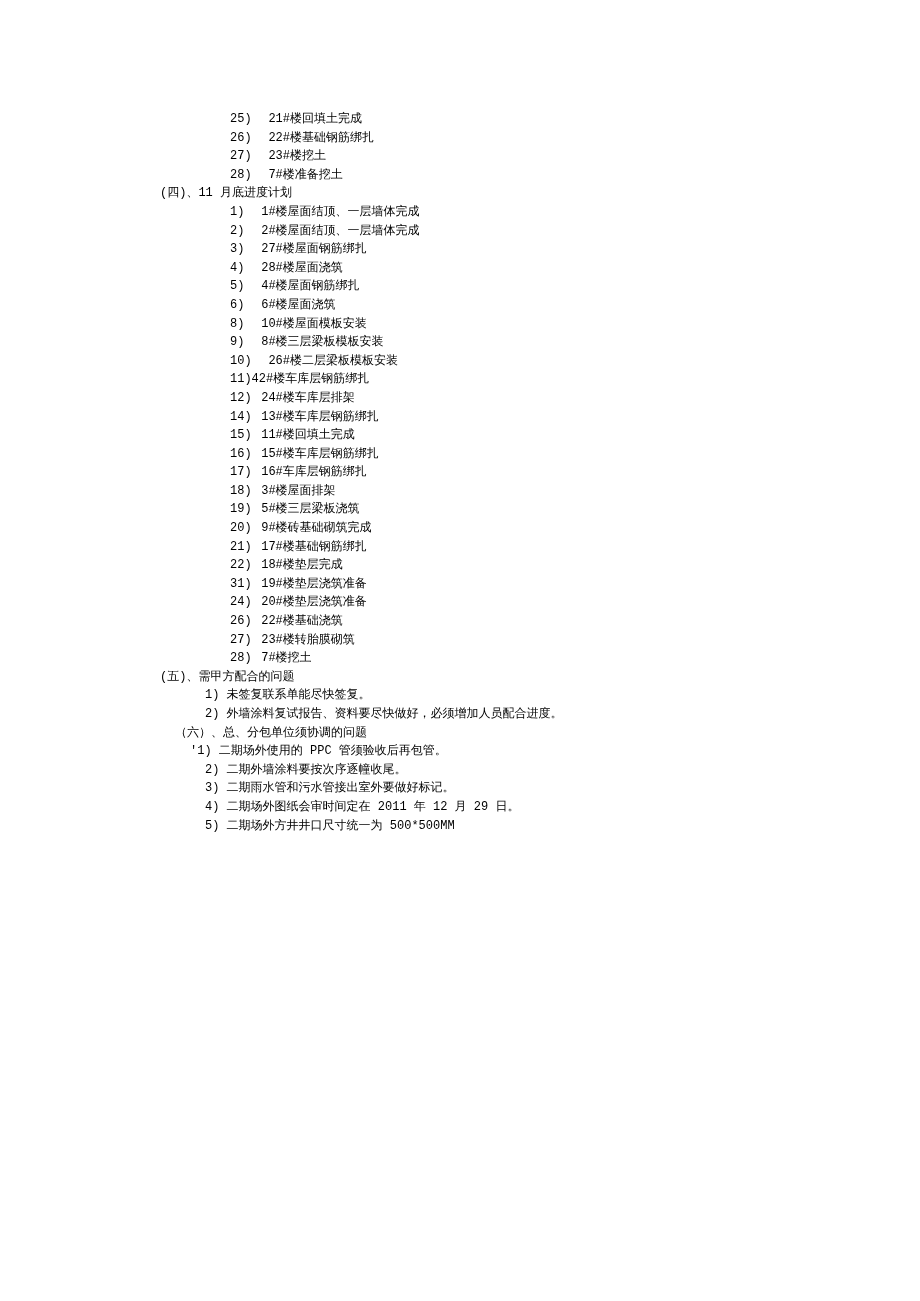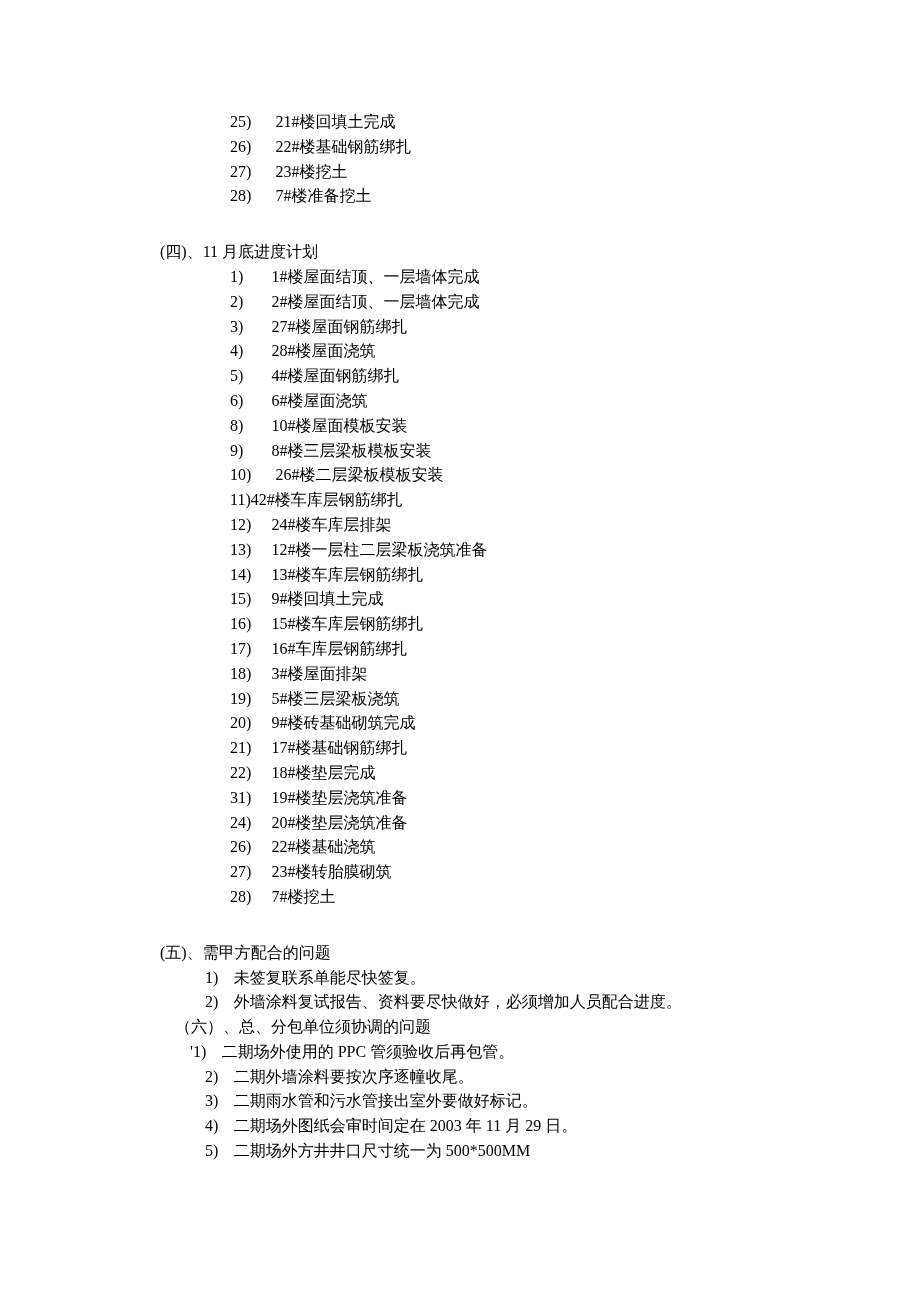--- a/index.html
+++ b/index.html
@@ -5,28 +5,28 @@
   html, body {
     margin: 0;
     padding: 0;
     background: #ffffff;
   }
   .page {
     width: 920px;
     height: 1301px;
     box-sizing: border-box;
     padding: 110px 60px 60px 60px;
-    font-family: Liberation Serif, serif;
-    font-size: 16px;
+    font-family: Liberation Mono, monospace;
+    font-size: 12px;
     color: #000;
     line-height: 1.55;
     position: relative;
   }
   .indent-a { padding-left: 170px; }   
-  .indent-b { padding-left: 100px; margin-top: 31px; }   
+  .indent-b { padding-left: 100px; }   
   .indent-c { padding-left: 145px; }   
   .indent-d { padding-left: 115px; }   
   .indent-e { padding-left: 130px; }   
   .num { display: inline-block; min-width: 2.6em; }
   .num-narrow { display: inline-block; min-width: 1.8em; }
 </style>
 </head>
 <body>
 
 <div class="page">
@@ -56,23 +56,22 @@
   <div class="indent-a"><span class="num">4)</span><span>28#楼屋面浇筑</span></div>
   <div class="indent-a"><span class="num">5)</span><span>4#楼屋面钢筋绑扎</span></div>
   <div class="indent-a"><span class="num">6)</span><span>6#楼屋面浇筑</span></div>
   <div class="indent-a"><span class="num">8)</span><span>10#楼屋面模板安装</span></div>
   <div class="indent-a"><span class="num">9)</span><span>8#楼三层梁板模板安装</span></div>
 
   <div class="indent-a"><span class="num">10)</span>&nbsp;<span>26#楼二层梁板模板安装</span></div>
 
   <div class="indent-a"><span>11)</span><span>42#楼车库层钢筋绑扎</span></div>
   <div class="indent-a"><span class="num">12)</span><span>24#楼车库层排架</span></div>
-  <div class="indent-a"><span class="num">13)</span><span>12#楼一层柱二层梁板浇筑准备</span></div>
   <div class="indent-a"><span class="num">14)</span><span>13#楼车库层钢筋绑扎</span></div>
-  <div class="indent-a"><span class="num">15)</span><span>9#楼回填土完成</span></div>
+  <div class="indent-a"><span class="num">15)</span><span>11#楼回填土完成</span></div>
   <div class="indent-a"><span class="num">16)</span><span>15#楼车库层钢筋绑扎</span></div>
   <div class="indent-a"><span class="num">17)</span><span>16#车库层钢筋绑扎</span></div>
   <div class="indent-a"><span class="num">18)</span><span>3#楼屋面排架</span></div>
   <div class="indent-a"><span class="num">19)</span><span>5#楼三层梁板浇筑</span></div>
   <div class="indent-a"><span class="num">20)</span><span>9#楼砖基础砌筑完成</span></div>
   <div class="indent-a"><span class="num">21)</span><span>17#楼基础钢筋绑扎</span></div>
   <div class="indent-a"><span class="num">22)</span><span>18#楼垫层完成</span></div>
   <div class="indent-a"><span class="num">31)</span><span>19#楼垫层浇筑准备</span></div>
   <div class="indent-a"><span class="num">24)</span><span>20#楼垫层浇筑准备</span></div>
   <div class="indent-a"><span class="num">26)</span><span>22#楼基础浇筑</span></div>
@@ -80,16 +79,16 @@
   <div class="indent-a"><span class="num">28)</span><span>7#楼挖土</span></div>
 
   <div class="indent-b">(五)、需甲方配合的问题</div>
   <div class="indent-c"><span class="num-narrow">1)</span><span>未签复联系单能尽快签复。</span></div>
   <div class="indent-c"><span class="num-narrow">2)</span><span>外墙涂料复试报告、资料要尽快做好，必须增加人员配合进度。</span></div>
 
   <div class="indent-d">（六）、总、分包单位须协调的问题</div>
   <div class="indent-e"><span>'</span><span class="num-narrow">1)</span><span>二期场外使用的 PPC 管须验收后再包管。</span></div>
   <div class="indent-c"><span class="num-narrow">2)</span><span>二期外墙涂料要按次序逐幢收尾。</span></div>
   <div class="indent-c"><span class="num-narrow">3)</span><span>二期雨水管和污水管接出室外要做好标记。</span></div>
-  <div class="indent-c"><span class="num-narrow">4)</span><span>二期场外图纸会审时间定在 2003 年 11 月 29 日。</span></div>
+  <div class="indent-c"><span class="num-narrow">4)</span><span>二期场外图纸会审时间定在 2011 年 12 月 29 日。</span></div>
   <div class="indent-c"><span class="num-narrow">5)</span><span>二期场外方井井口尺寸统一为 500*500MM</span></div>
 
 </div>
 
 </body></html>

